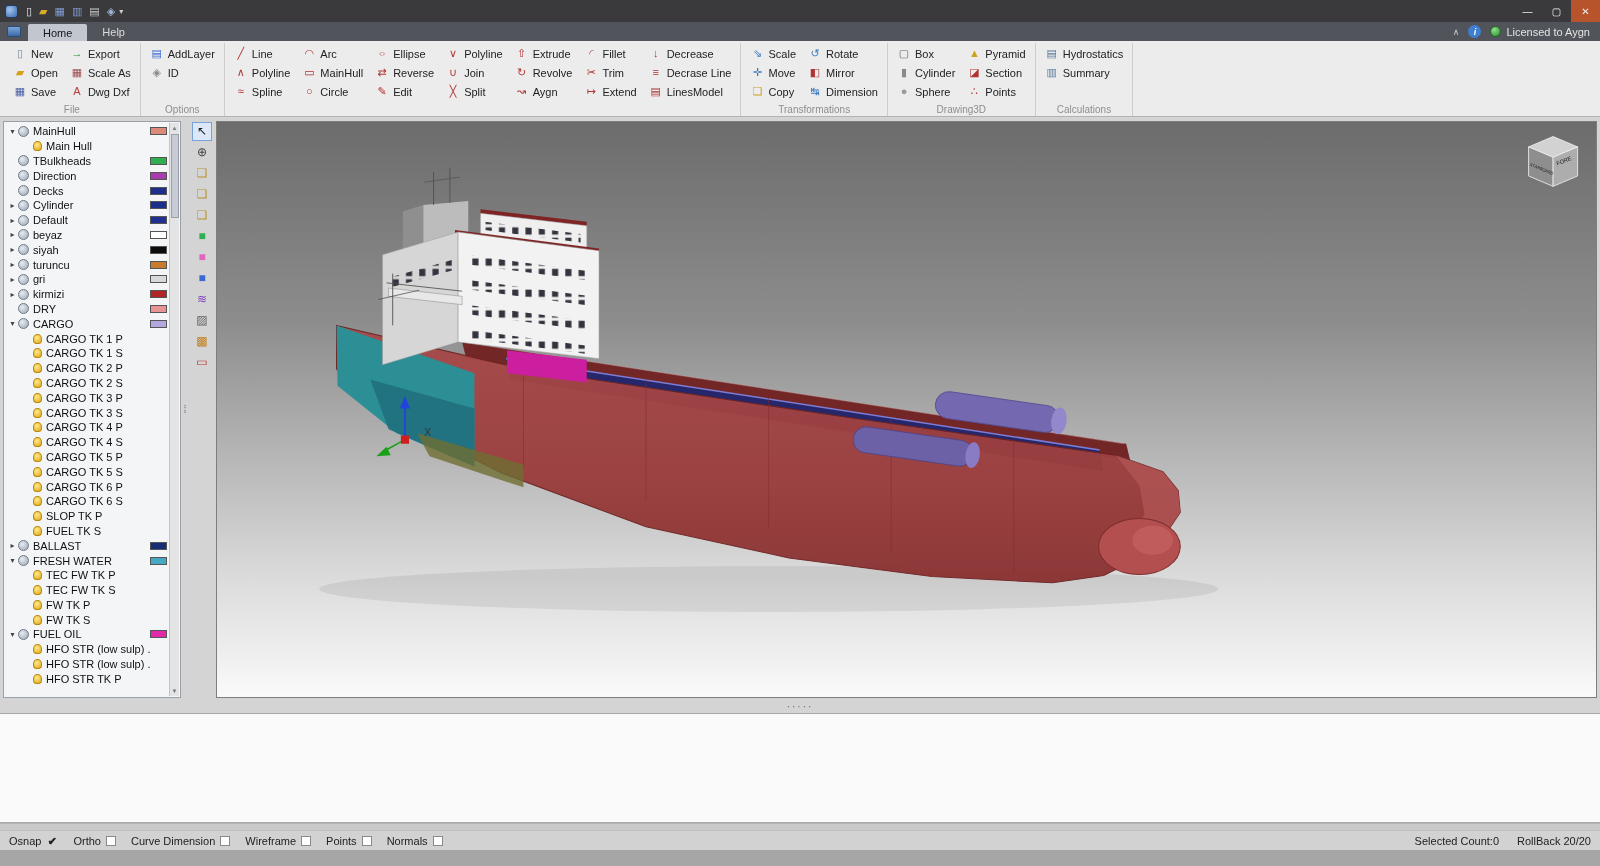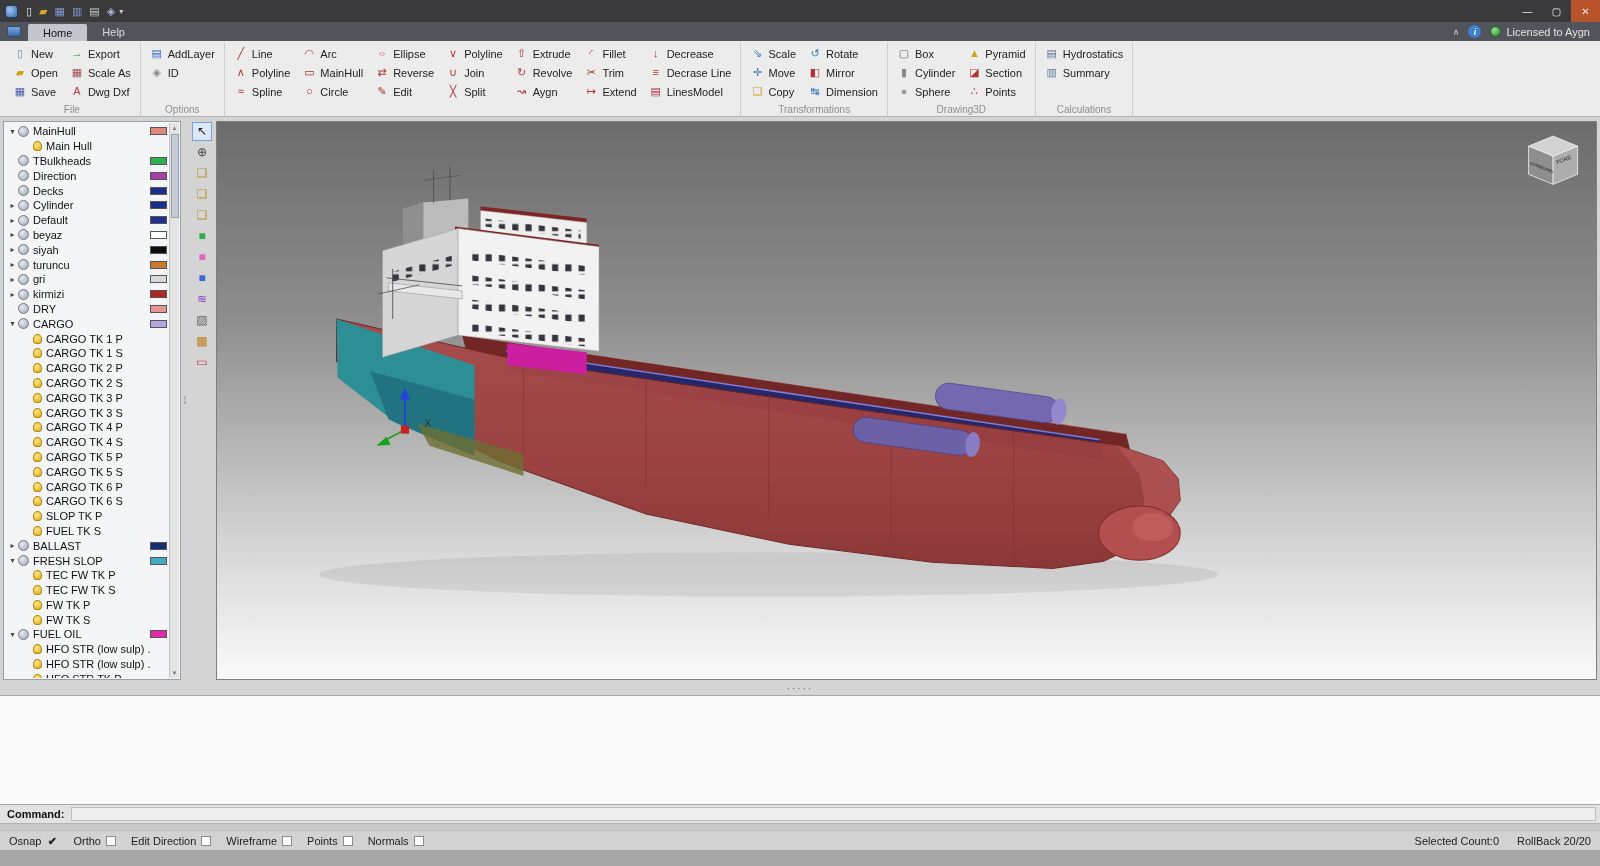--- a/index.html
+++ b/index.html
@@ -513,21 +513,21 @@
           </div>
           <div class="trow layer">
             <span class="arrow">▸</span>
             <span class="ticon eye"></span>
             <span class="tlabel">BALLAST</span>
             <span class="swatch" style="background: rgb(21, 45, 114);"></span>
           </div>
           <div class="trow layer">
             <span class="arrow">▾</span>
             <span class="ticon eye"></span>
-            <span class="tlabel">FRESH SLOP</span>
+            <span class="tlabel">FRESH WATER</span>
             <span class="swatch" style="background: rgb(68, 170, 196);"></span>
           </div>
           <div class="trow object">
             <span class="arrow"></span>
             <span class="ticon bulb"></span>
             <span class="tlabel">TEC FW TK P</span>
             <span class="swatch" style="visibility: hidden;"></span>
           </div>
           <div class="trow object">
             <span class="arrow"></span>
@@ -697,40 +697,36 @@
 
   <div class="log-line"></div>
       <div class="log-line"></div>
       <div class="log-line"></div>
       <div class="log-line"></div>
       <div class="log-line"></div>
       <div class="log-line"></div>
       <div class="log-line"></div>
     </div>
 
-  <div class="cmdrow">
-    <span class="cmdlabel">Command:</span>
-    <input class="cmdinput" value="" style="">
-  </div>
 
   <div class="gap"></div>
 
   <div class="statusrow">
     <span style="display:flex">
 
     <span class="toggle">
           <span class="tg-label">Osnap</span>
           <span class="chk checked">✔</span>
         </span>
         <span class="toggle">
           <span class="tg-label">Ortho</span>
           <span class="chk"></span>
         </span>
         <span class="toggle">
-          <span class="tg-label">Edit Direction</span>
+          <span class="tg-label">Curve Dimension</span>
           <span class="chk"></span>
         </span>
         <span class="toggle">
           <span class="tg-label">Wireframe</span>
           <span class="chk"></span>
         </span>
         <span class="toggle">
           <span class="tg-label">Points</span>
           <span class="chk"></span>
         </span>

